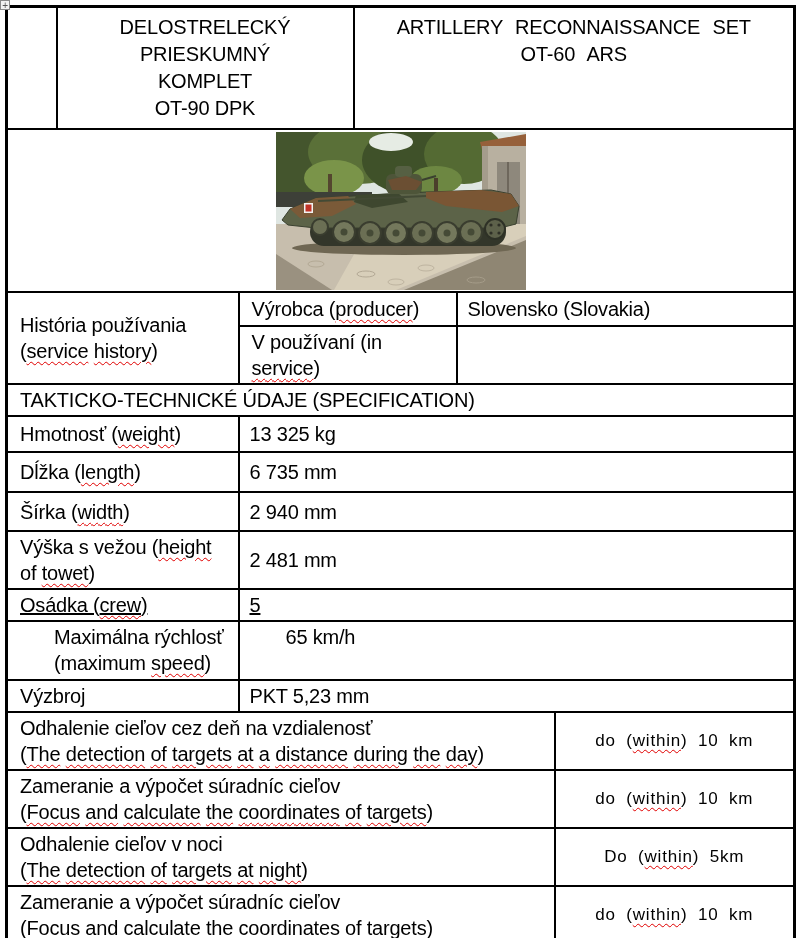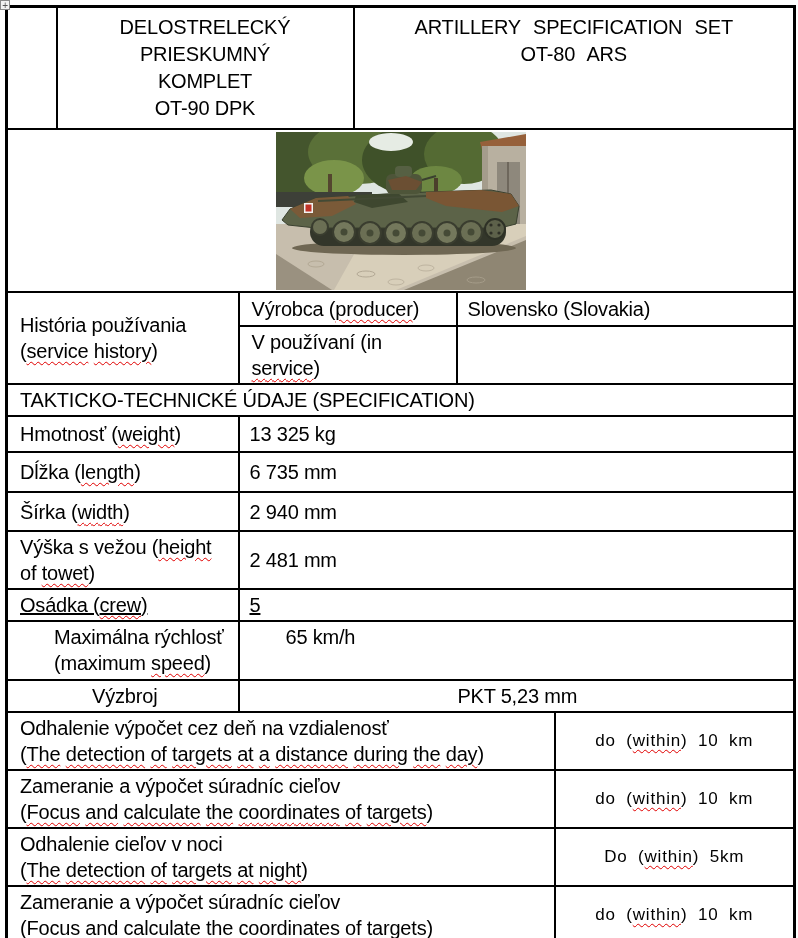--- a/index.html
+++ b/index.html
@@ -25,21 +25,21 @@
     overflow:hidden;
   }
   
   tr.r-head  td{height:72px;margin-left:42px;}
   tr.r-photo td{height:161px;}
   tr.r-h1    td{height:28px;}
   tr.r-h2    td{height:26px;}
   tr.r-sec   td{height:25px;}
   tr.r-s0 td{height:30px;margin-top:44px;} tr.r-s1 td{height:34px;} tr.r-s2 td{height:33px;margin-top:20px;}
   tr.r-s3 td{height:52px;} tr.r-s4 td{height:26px;text-decoration:underline;} tr.r-s5 td{height:53px;padding-left:46px;}
-  tr.r-s6 td{height:26px;text-align:center;}
+  tr.r-s6 td{height:26px;}
   tr.r-c0 td{height:45px;} tr.r-c1 td{height:49px;} tr.r-c2 td{height:49px;}
   tr.r-c3 td{height:48px;}
   
   .c-head{ text-align:center;padding:6px 4px;vertical-align:top;line-height:27px;font-size:20px; }
   .c-head.en{ word-spacing:7px; }
   .c-photo{ padding:0;text-align:center;vertical-align:middle; }
   .c-label{ padding-left:12px; }
   .c-value{ padding-left:10px; }
   .c-cap .en{ white-space:nowrap; }
   .c-capval{ text-align:center;padding:2px 4px;word-spacing:5px;letter-spacing:0.8px;font-size:17px; }
@@ -72,22 +72,22 @@
 
     <tbody>
         <tr class="r-head">
       <td></td>
       <td colspan="2" class="c-head">
         <div>DELOSTRELECKÝ PRIESKUMNÝ</div>
         <div>KOMPLET</div>
         <div>OT-90 DPK</div>
       </td>
       <td colspan="4" class="c-head en">
-        <div>ARTILLERY SPECIFICATION SET</div>
-        <div>OT-80 ARS</div>
+        <div>ARTILLERY RECONNAISSANCE SET</div>
+        <div>OT-60 ARS</div>
       </td>
     </tr>
 
     <tr class="r-photo">
       <td colspan="7" class="c-photo">
         <svg width="250" height="158" viewBox="0 0 250 158">
 
           <rect x="0" y="0" width="250" height="100" fill="#dfe6e2"></rect>
 
           <ellipse cx="28" cy="28" rx="48" ry="40" fill="#44552d"></ellipse>
@@ -224,21 +224,21 @@
     </tr>
     <tr class="r-s6">
       <td colspan="2" class="c-label">
         <span>Výzbroj</span></td>
       <td colspan="5" class="c-value">
         <span>PKT 5,23 mm</span></td>
     </tr>
 
     <tr class="r-c0">
       <td colspan="6" class="c-label c-cap">
-        <div class="sk">Odhalenie výpočet cez deň na vzdialenosť</div>
+        <div class="sk">Odhalenie cieľov cez deň na vzdialenosť</div>
         <div class="en">(<span class="sq">The</span> <span class="sq">detection</span> <span class="sq">of</span> <span class="sq">targets</span> <span class="sq">at</span> <span class="sq">a</span> <span class="sq">distance</span> <span class="sq">during</span> <span class="sq">the</span> <span class="sq">day</span>)</div>
       </td>
       <td class="c-capval">
         <span>do (<span class="sq">within</span>) 10 km</span>
       </td>
     </tr>
     <tr class="r-c1">
       <td colspan="6" class="c-label c-cap">
         <div class="sk">Zameranie a výpočet súradníc cieľov</div>
         <div class="en">(<span class="sq">Focus</span> <span class="sq">and</span> <span class="sq">calculate</span> <span class="sq">the</span> <span class="sq">coordinates</span> <span class="sq">of</span> <span class="sq">targets</span>)</div>

